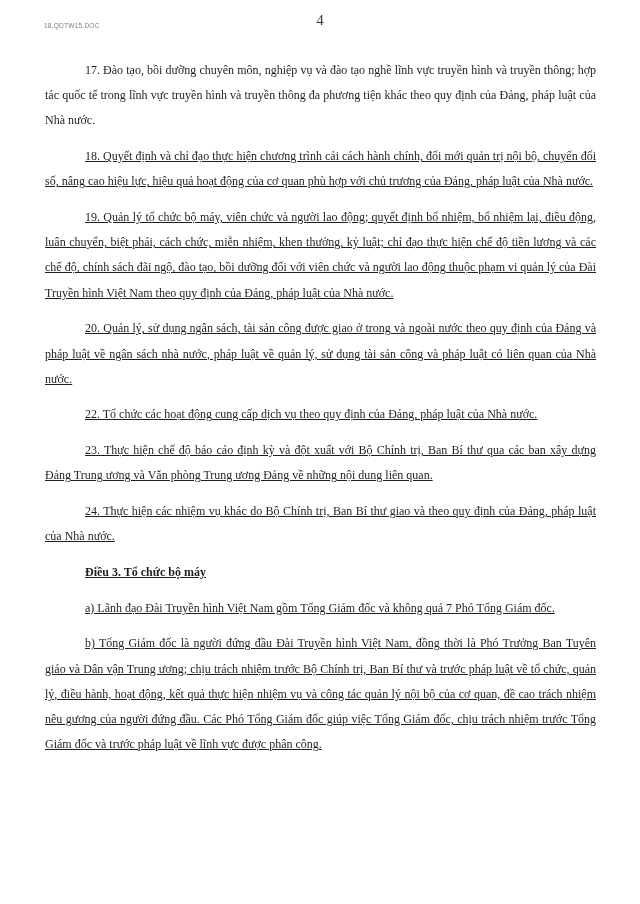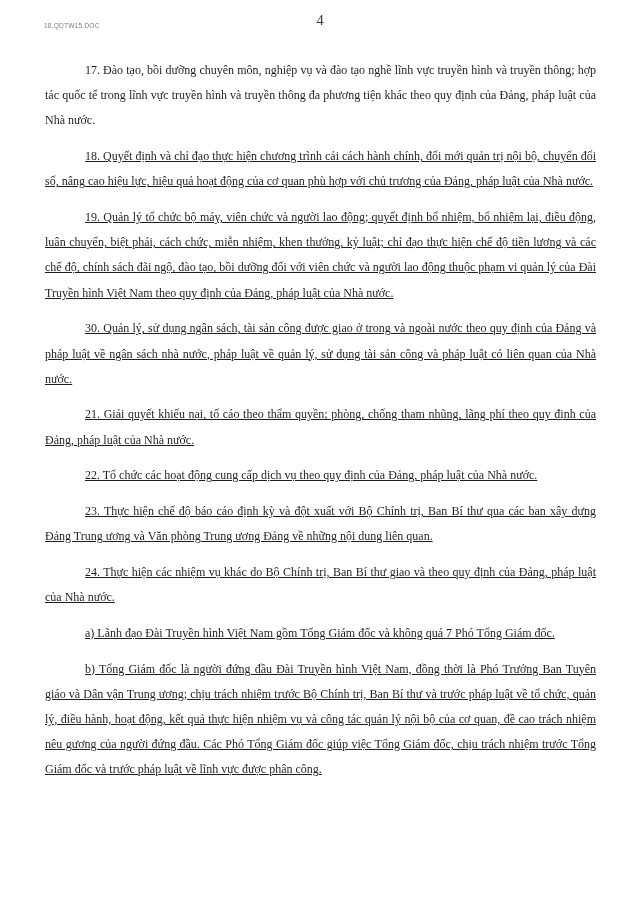--- a/index.html
+++ b/index.html
@@ -87,22 +87,22 @@
 <div class="page">
 
   <div class="running-head">18.QDTW15.DOC</div>
 
   <div class="folio">4</div>
 
   <div class="content">
       <p class="para">17. Đào tạo, bồi dưỡng chuyên môn, nghiệp vụ và đào tạo nghề lĩnh vực truyền hình và truyền thông; hợp tác quốc tế trong lĩnh vực truyền hình và truyền thông đa phương tiện khác theo quy định của Đảng, pháp luật của Nhà nước.</p>
       <p class="para">18. Quyết định và chỉ đạo thực hiện chương trình cải cách hành chính, đổi mới quản trị nội bộ, chuyển đổi số, nâng cao hiệu lực, hiệu quả hoạt động của cơ quan phù hợp với chủ trương của Đảng, pháp luật của Nhà nước.</p>
       <p class="para">19. Quản lý tổ chức bộ máy, viên chức và người lao động; quyết định bổ nhiệm, bổ nhiệm lại, điều động, luân chuyển, biệt phái, cách chức, miễn nhiệm, khen thưởng, kỷ luật; chỉ đạo thực hiện chế độ tiền lương và các chế độ, chính sách đãi ngộ, đào tạo, bồi dưỡng đối với viên chức và người lao động thuộc phạm vi quản lý của Đài Truyền hình Việt Nam theo quy định của Đảng, pháp luật của Nhà nước.</p>
-      <p class="para">30. Quản lý, sử dụng ngân sách, tài sản công được giao ở trong và ngoài nước theo quy định của Đảng và pháp luật về ngân sách nhà nước, pháp luật về quản lý, sử dụng tài sản công và pháp luật có liên quan của Nhà nước.</p>
-      <p class="para">21. Giải quyết khiếu nại, tố cáo theo thẩm quyền; phòng, chống tham nhũng, lãng phí theo quy định của Đảng, pháp luật của Nhà nước.</p>
+      <p class="para">20. Quản lý, sử dụng ngân sách, tài sản công được giao ở trong và ngoài nước theo quy định của Đảng và pháp luật về ngân sách nhà nước, pháp luật về quản lý, sử dụng tài sản công và pháp luật có liên quan của Nhà nước.</p>
       <p class="para">22. Tổ chức các hoạt động cung cấp dịch vụ theo quy định của Đảng, pháp luật của Nhà nước.</p>
       <p class="para">23. Thực hiện chế độ báo cáo định kỳ và đột xuất với Bộ Chính trị, Ban Bí thư qua các ban xây dựng Đảng Trung ương và Văn phòng Trung ương Đảng về những nội dung liên quan.</p>
       <p class="para">24. Thực hiện các nhiệm vụ khác do Bộ Chính trị, Ban Bí thư giao và theo quy định của Đảng, pháp luật của Nhà nước.</p>
+      <p class="para heading">Điều 3. Tổ chức bộ máy</p>
       <p class="para">a) Lãnh đạo Đài Truyền hình Việt Nam gồm Tổng Giám đốc và không quá 7 Phó Tổng Giám đốc.</p>
       <p class="para">b) Tổng Giám đốc là người đứng đầu Đài Truyền hình Việt Nam, đồng thời là Phó Trưởng Ban Tuyên giáo và Dân vận Trung ương; chịu trách nhiệm trước Bộ Chính trị, Ban Bí thư và trước pháp luật về tổ chức, quản lý, điều hành, hoạt động, kết quả thực hiện nhiệm vụ và công tác quản lý nội bộ của cơ quan, đề cao trách nhiệm nêu gương của người đứng đầu. Các Phó Tổng Giám đốc giúp việc Tổng Giám đốc, chịu trách nhiệm trước Tổng Giám đốc và trước pháp luật về lĩnh vực được phân công.</p>
     </div>
 
 </div>
 
 </body></html>

